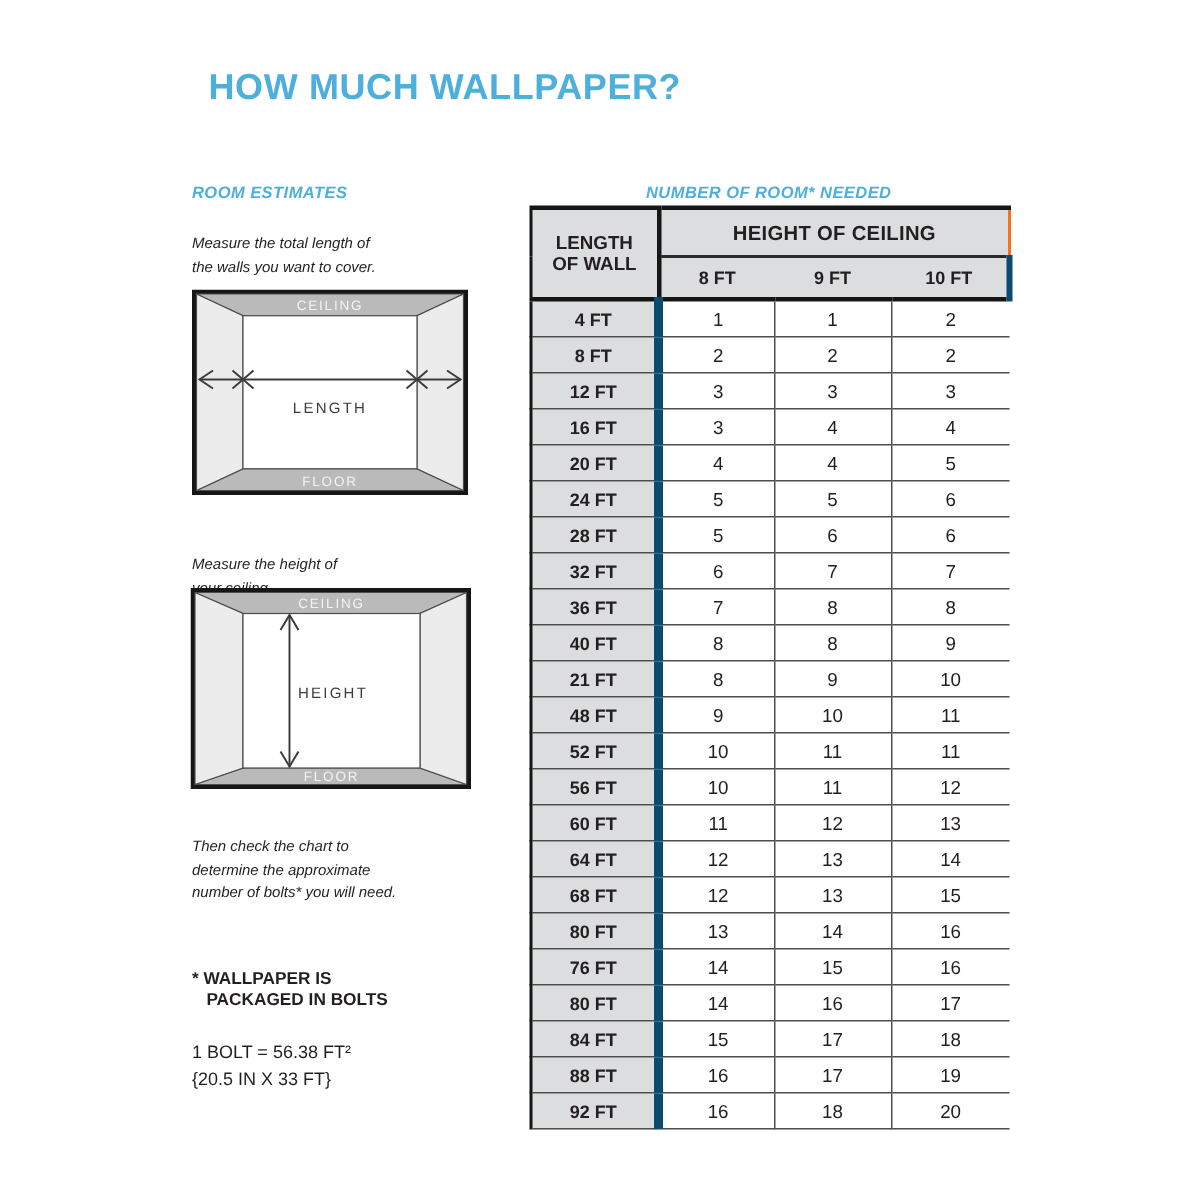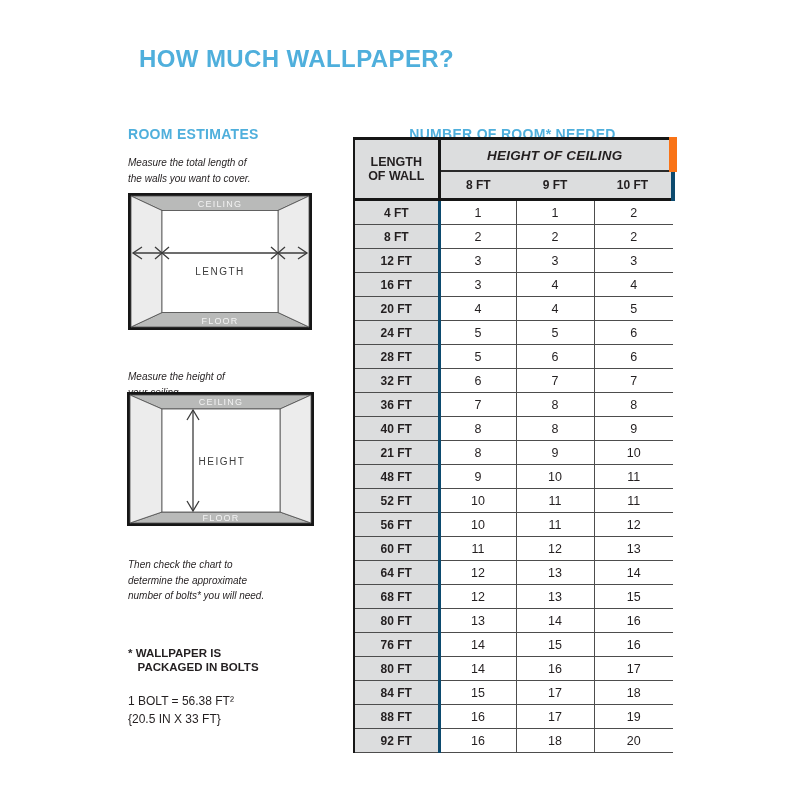--- a/index.html
+++ b/index.html
@@ -17,24 +17,25 @@
     left: 127px;
     top: 29px;
     font-size: 24px;
     font-weight: bold;
     letter-spacing: 0.4px;
     color: #4fafdc;
     margin-left: 12px;
   }
   .section-heading {
     position: absolute;
-    font-size: 14px;
+    font-size: 11px;
     font-weight: bold;
     letter-spacing: 0.3px;
     color: #4fafdc;
+    font-style: italic;
   }
   #room-heading { left: 128px; top: 114px; }
   #table-title  { left: 353px; top: 114px; width: 319px; text-align: center; }
   .body-text {
     position: absolute;
     left: 128px;
     font-size: 10px;
     line-height: 15.5px;
     white-space: pre-line;
     color: #231f20;
@@ -79,44 +80,43 @@
   }
   table.bolts thead th {
     background: #dcddde;
     font-weight: bold;
     padding: 0;
   }
   th.col-group {
     font-size: 13.5px;
     height: 30px;
     border-bottom: 2px solid #2a2a2a;
-    border-right: 8px solid #f97316;
+    border-right: 2px solid #f97316;
     letter-spacing: 0.2px;
-    font-style: italic;
   }
   th.row-header {
     font-size: 12.5px;
     line-height: 14px;
     white-space: pre-line;
     border-right: 3px solid #161616;
     border-bottom: 3px solid #161616;
   }
   tr.sub th {
     font-size: 12px;
     height: 26px;
     border-bottom: 3px solid #161616;
   }
   tr.sub th:last-child { border-right: 4px solid #0c4a6e; }
   table.bolts tbody th {
     background: #dcddde;
     font-size: 12px;
     font-weight: bold;
     height: 23px;
     padding: 0;
-    border-right: 3px solid #0c4a6e;
+    border-right: 6px solid #0c4a6e;
     border-bottom: 1.5px solid #4d4d4d;
   }
   table.bolts tbody td {
     font-size: 12.5px;
     text-align: center;
     height: 23px;
     padding: 0;
     border-right: 1.5px solid #4d4d4d;
     border-bottom: 1.5px solid #4d4d4d;
     background: #ffffff;

